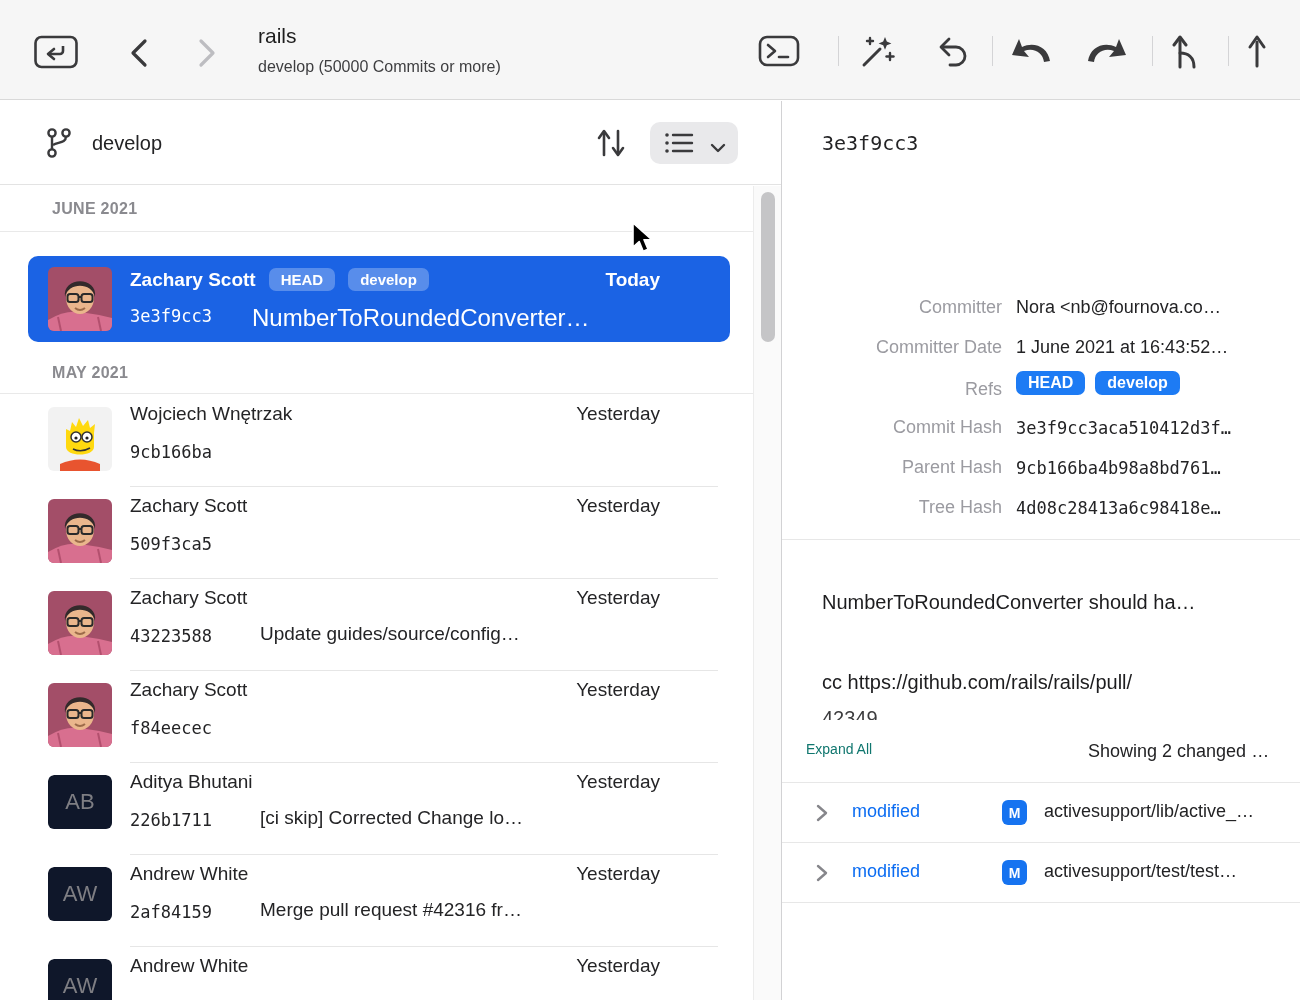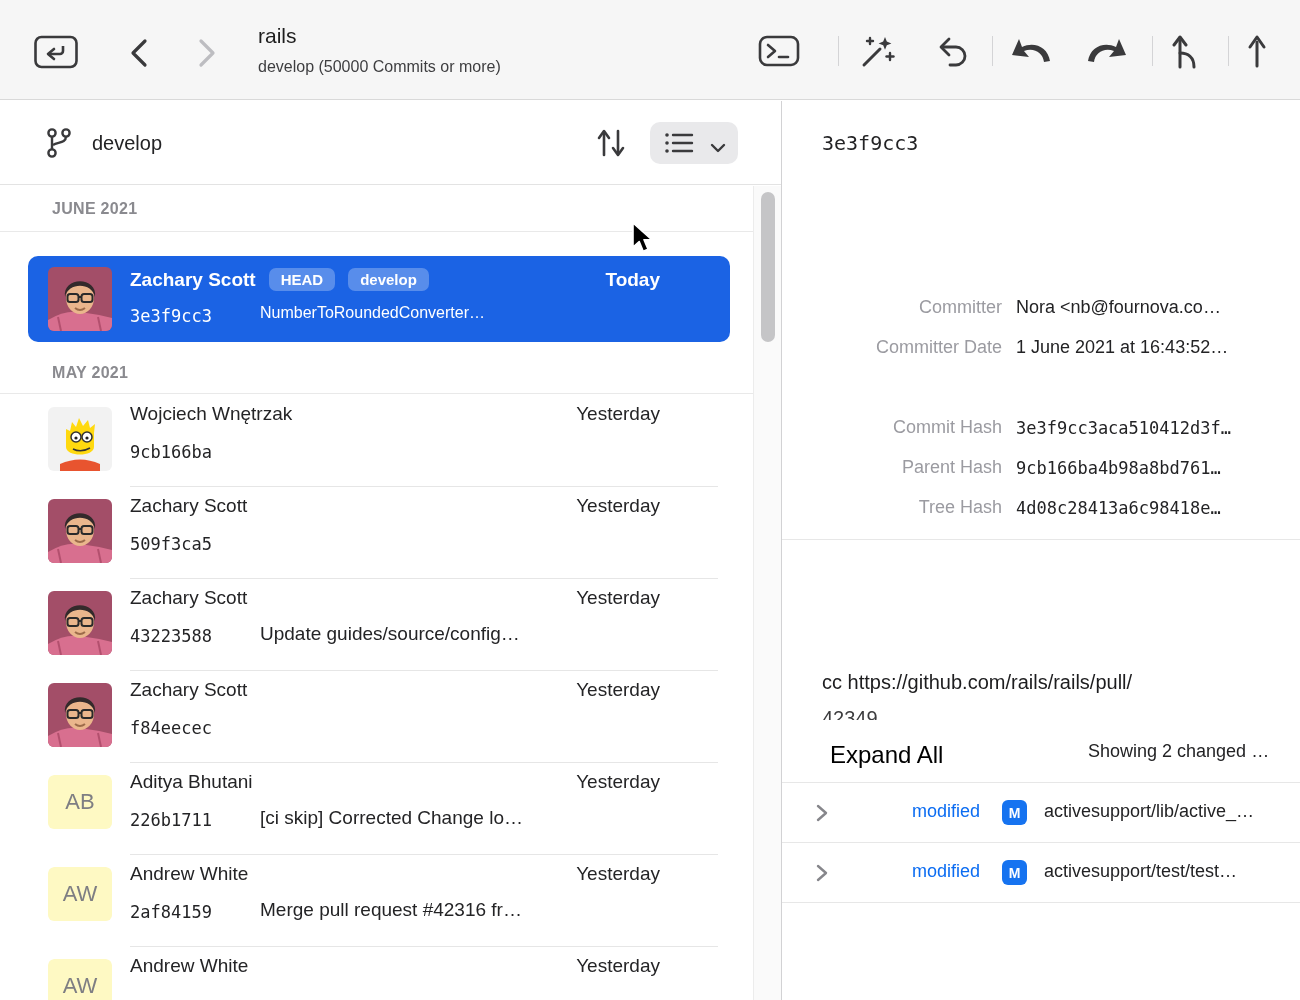--- a/index.html
+++ b/index.html
@@ -31,53 +31,53 @@
   #sect-may{top:166px;height:42px;border-bottom:1px solid #e9e9e9}
   #sect-may .lbl{top:12px}
 
   #sel{position:absolute;left:28px;top:70px;width:702px;height:86px;border-radius:10px;background:#1b63e4;color:#fff}
   #sel .av{position:absolute;left:20px;top:11px;width:64px;height:64px;border-radius:6px;overflow:hidden}
   #sel .l1{position:absolute;left:102px;right:70px;top:12px;display:flex;align-items:center;gap:13px}
   #sel .au{font-size:19px;font-weight:bold;white-space:nowrap}
   #sel .bdg{background:rgba(255,255,255,.27);border-radius:7px;padding:3px 12px;font-size:15px;font-weight:600;white-space:nowrap}
   #sel .dt{margin-left:auto;font-size:19px;font-weight:bold}
   #sel .hs{position:absolute;left:102px;top:50px;font-size:17px;font-family:"DejaVu Sans Mono",monospace}
-  #sel .ms{position:absolute;left:232px;top:48px;font-size:16px;white-space:nowrap}
+  #sel .ms{position:absolute;left:224px;top:48px;font-size:24px;white-space:nowrap}
 
   .crow{position:absolute;left:0;width:753px;height:92px}
   .crow .divider{position:absolute;left:130px;right:35px;bottom:0;height:1px;background:#e6e6e6}
   .crow .av{position:absolute;left:48px;top:12px;width:64px;height:64px;border-radius:6px;overflow:hidden}
   .crow .au{position:absolute;left:130px;top:8px;font-size:19px;font-weight:500;color:#242426;white-space:nowrap}
   .crow .dt{position:absolute;right:93px;top:8px;font-size:19px;color:#242426}
   .crow .hs{position:absolute;left:130px;top:47px;font-size:17px;color:#242426;font-family:"DejaVu Sans Mono",monospace}
   .crow .ms{position:absolute;left:260px;top:44px;font-size:19px;color:#242426;white-space:nowrap}
-  .av-init{width:64px;height:54px;border-radius:6px;background:#fef9c3;color:#7e7e83;display:flex;align-items:center;justify-content:center;font-size:22px;font-weight:500}
+  .av-init{width:64px;height:54px;border-radius:6px;background:#0f172a;color:#7e7e83;display:flex;align-items:center;justify-content:center;font-size:22px;font-weight:500}
   .av svg{display:block}
 
   
   #lscroll{position:absolute;left:753px;top:186px;width:28px;height:814px;background:#fafafa;border-left:1px solid #ececec}
   #lthumb{position:absolute;left:7px;top:6px;width:14px;height:150px;border-radius:7px;background:#c5c5c7}
   #vdiv{position:absolute;left:781px;top:101px;width:1px;height:899px;background:#d2d2d4}
 
   
   #detail{position:absolute;left:782px;top:101px;width:518px;height:899px;background:#fff;overflow:hidden}
   #detail-title{position:absolute;left:40px;top:30px;font-size:20px;color:#232325}
   .frow{position:absolute;left:0;width:518px;height:40px}
   .frow .fl{position:absolute;left:0;top:8px;width:220px;text-align:right;font-size:18px;color:#9b9ba1;white-space:nowrap}
   .frow .fv{position:absolute;left:234px;top:8px;right:-60px;font-size:18px;color:#232325;white-space:nowrap;overflow:hidden}
   .frow .fvm{font-family:"DejaVu Sans Mono",monospace;font-size:17px;top:9px}
   .refbdg{display:inline-block;background:#1d7bf4;color:#fff;border-radius:7px;padding:3px 12px;font-size:16px;font-weight:600;margin-right:10px}
   .hr{position:absolute;left:0;width:518px;height:1px;background:#e7e7e7}
   .msgline{position:absolute;left:40px;font-size:20px;color:#1d1d1f;white-space:nowrap}
   #msg3{top:606px;height:13px;overflow:hidden;color:#3c3c3e}
-  #expand-all{position:absolute;left:48px;top:640px;font-size:24px;color:#000000}
+  #expand-all{position:absolute;left:24px;top:640px;font-size:14px;color:#0f766e}
   #showing{position:absolute;left:306px;top:640px;font-size:18px;color:#232325;white-space:nowrap}
   .filerow{position:absolute;left:0;width:518px;height:60px;border-bottom:1px solid #e7e7e7}
   .filerow .chev{position:absolute;left:34px;top:21px}
-  .filerow .status{position:absolute;left:70px;top:18px;width:128px;text-align:right;font-size:18px;color:#0b6cf2;font-weight:500}
+  .filerow .status{position:absolute;left:70px;top:18px;width:128px;text-align:left;font-size:18px;color:#0b6cf2;font-weight:500}
   .filerow .mbadge{position:absolute;left:220px;top:17px;width:25px;height:25px;border-radius:6px;background:#1673f0;color:#fff;font-size:14px;font-weight:bold;display:flex;align-items:center;justify-content:center}
   .filerow .fpath{position:absolute;left:262px;top:18px;font-size:18px;color:#232325;white-space:nowrap}
 
   #cursor{position:absolute;left:630px;top:222px;pointer-events:none}
 </style>
 </head>
 <body>
 
 <div id="app">
 
@@ -335,35 +335,42 @@
     <div id="detail-title" class="mono">3e3f9cc3</div>
 
     <div class="frow" style="top:188px">
       <div class="fl">Committer</div>
       <div class="fv">Nora &lt;nb@fournova.co…</div>
     </div>
     <div class="frow" style="top:228px">
       <div class="fl">Committer Date</div>
       <div class="fv">1 June 2021 at 16:43:52…</div>
     </div>
+    <div class="frow" style="top:266px">
+      <div class="fl" style="top:12px">Refs</div>
+      <div class="fv" style="top:4px">
+        <span class="refbdg">HEAD</span><span class="refbdg">develop</span>
+      </div>
+    </div>
     <div class="frow" style="top:308px">
       <div class="fl">Commit Hash</div>
       <div class="fv fvm">3e3f9cc3aca510412d3f…</div>
     </div>
     <div class="frow" style="top:348px">
       <div class="fl">Parent Hash</div>
       <div class="fv fvm">9cb166ba4b98a8bd761…</div>
     </div>
     <div class="frow" style="top:388px">
       <div class="fl">Tree Hash</div>
       <div class="fv fvm">4d08c28413a6c98418e…</div>
     </div>
 
     <div class="hr" style="top:438px"></div>
 
+    <div class="msgline" style="top:490px">NumberToRoundedConverter should ha…</div>
     <div class="msgline" style="top:570px">cc https://github.com/rails/rails/pull/</div>
     <div class="msgline" id="msg3">42349</div>
 
     <div id="expand-all">Expand All</div>
     <div id="showing">Showing 2 changed …</div>
 
     <div class="hr" style="top:681px"></div>
 
     <div class="filerow" style="top:682px">
       <span class="chev">

